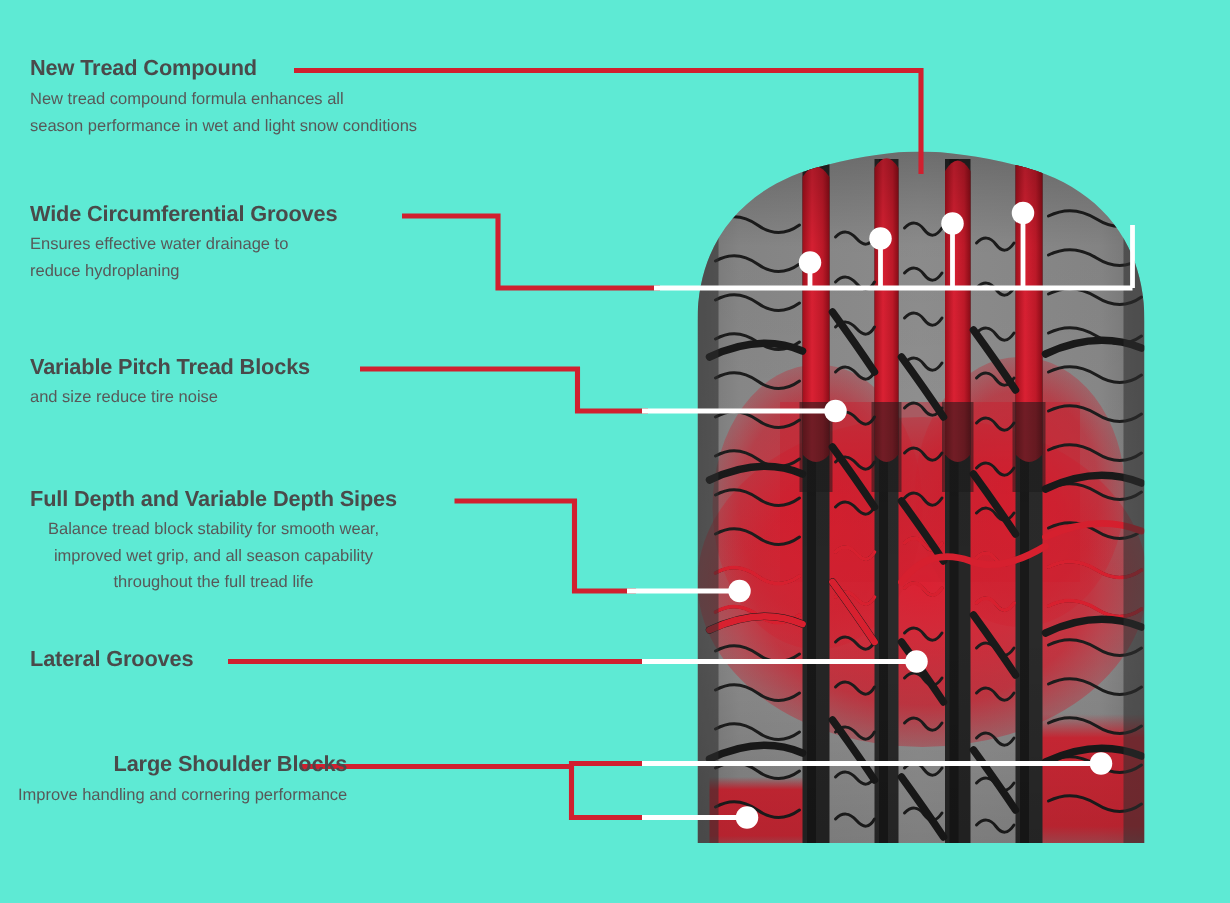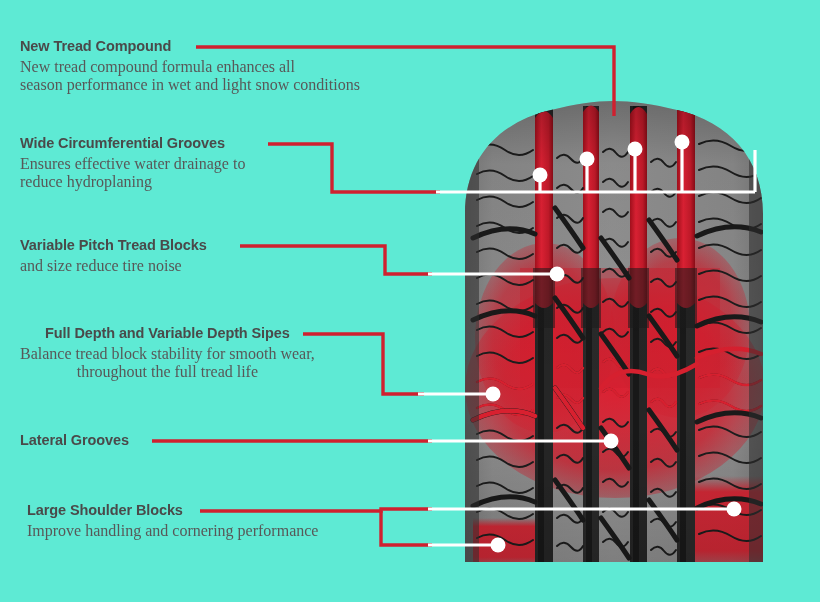--- a/index.html
+++ b/index.html
@@ -27,27 +27,26 @@
   .callout-title {
     font-size: 14.5px;
     font-weight: bold;
     color: #4a4a4a;
     letter-spacing: -0.1px;
     white-space: nowrap;
     line-height: 17px;
     margin: 0 0 3px 0;
   }
   .callout-body {
-    font-size: 16px;
+    font-size: 11px;
     font-weight: normal;
     color: #585858;
     line-height: 17.5px;
     margin: 0;
     white-space: nowrap;
-    font-family: Liberation Serif, serif;
   }
   .callout-body div { white-space: nowrap; }
 
   
   #leaders-red   { position: absolute; left: 0; top: 0; z-index: 30; }
   #leaders-white { position: absolute; left: 0; top: 0; z-index: 31; }
 
   
   #tire-wrap {
     position: absolute;
@@ -364,28 +363,29 @@
     <div class="callout-title">Variable Pitch Tread Blocks</div>
     <div class="callout-body">
       <div>and size reduce tire noise</div>
     </div>
   </div>
 
   <div class="callout" style="left:20px; top:325px;text-align:center;">
     <div class="callout-title">Full Depth and Variable Depth Sipes</div>
     <div class="callout-body">
       <div>Balance tread block stability for smooth wear,</div>
+      <div>improved wet grip, and all season capability</div>
       <div>throughout the full tread life</div>
     </div>
   </div>
 
   <div class="callout" style="left:20px; top:432px;">
     <div class="callout-title">Lateral Grooves</div>
   </div>
 
-  <div class="callout" style="left:27px; top:502px;">
+  <div class="callout" style="left:12px; top:502px;text-align:right;">
     <div class="callout-title">Large Shoulder Blocks</div>
     <div class="callout-body">
       <div>Improve handling and cornering performance</div>
     </div>
   </div>
 
 </div>
 
 </body></html>

